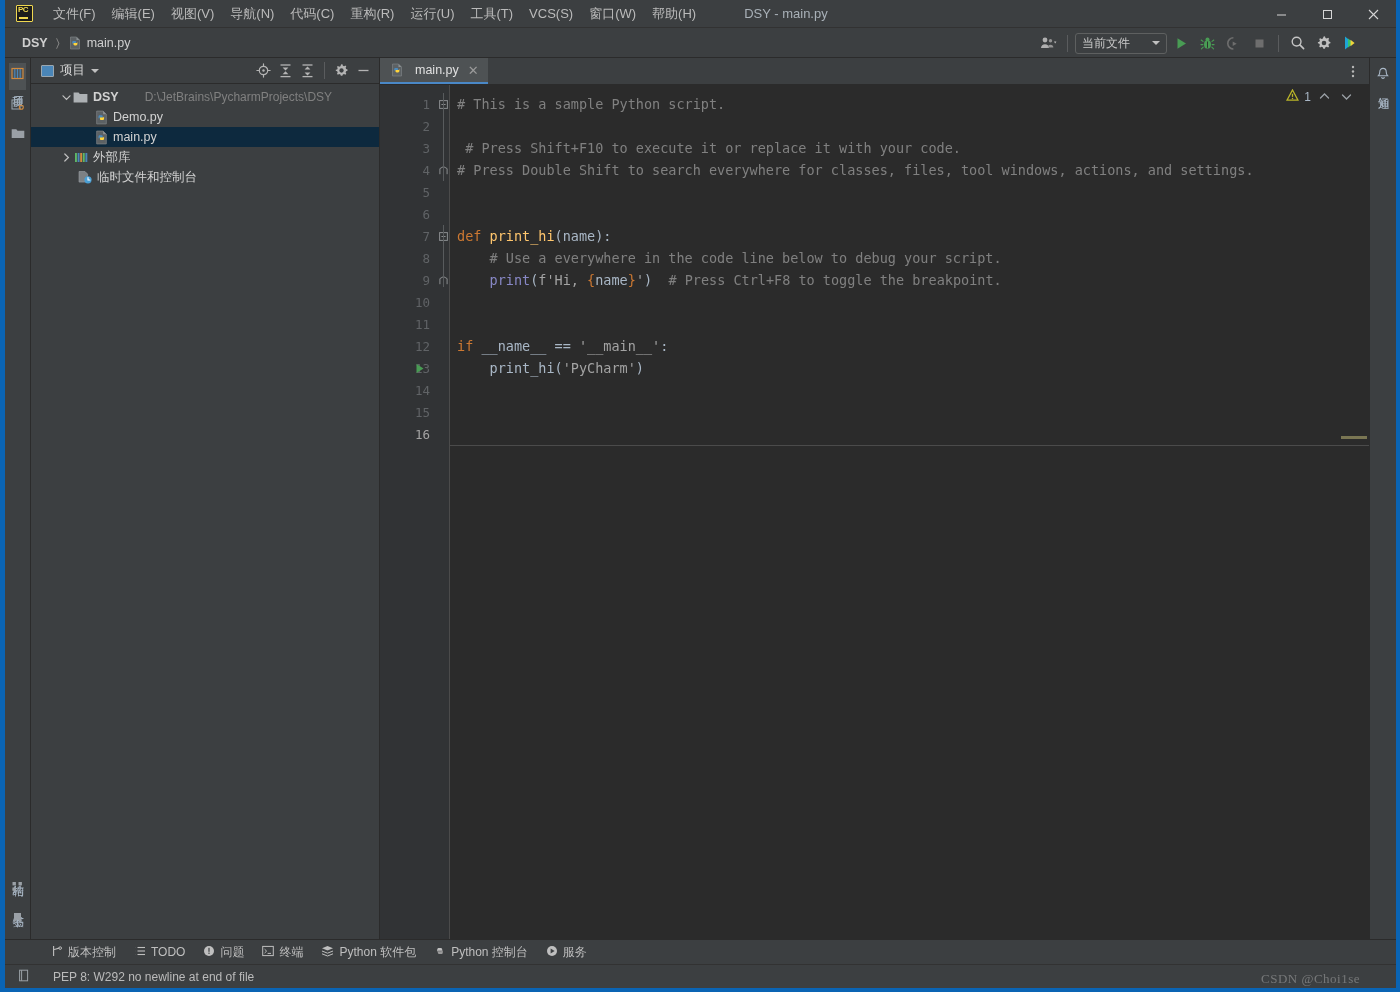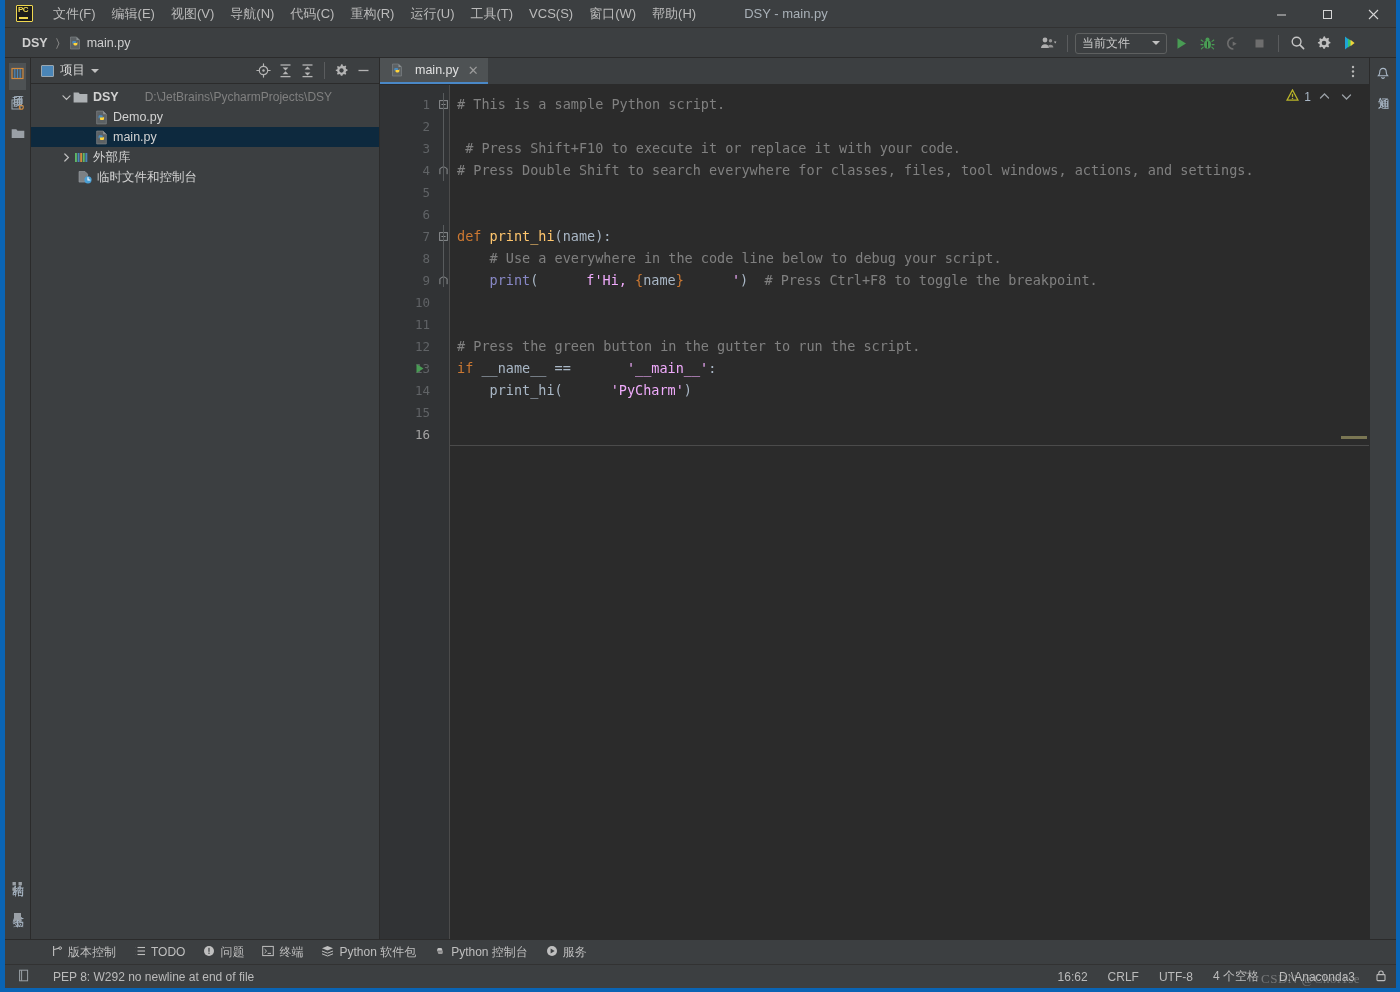--- a/index.html
+++ b/index.html
@@ -212,21 +212,21 @@
   .cline {
     height: 22px; line-height: 22px; white-space: pre;
     font-family: "DejaVu Sans Mono", monospace; font-size: 13.5px;
     color: #a9b7c6; padding-left: 7px;
   }
   .cline.active { background: #323232; }
   .com { color: #808080; }
   .kw  { color: #cc7832; }
   .fn  { color: #ffc66d; }
   .bip { color: #8888c6; }
-  .str { color: #f0abfc; margin-left: 48px; }
+  .str { color: #a3a3a3; }
   .fsb { color: #cc7832; }
   .wavy {
     text-decoration: underline; text-decoration-style: wavy;
     text-decoration-color: #a3a26e; text-decoration-skip-ink: none;
   }
   .caret {
     display: inline-block; width: 1px; height: 15px; background: #d2d2d2;
     vertical-align: -3px; margin-left: -1px;
   }
   .warn-hud {
@@ -677,21 +677,20 @@
           <div class="cline"></div>
           <div class="cline"><span class="com"> # Press Shift+F10 to execute it or replace it with your code.</span></div>
           <div class="cline"><span class="com"># Press Double Shift to search everywhere for classes, files, tool windows, actions, and settings.</span></div>
           <div class="cline"></div>
           <div class="cline"></div>
           <div class="cline"><span class="kw">def </span><span class="fn">print_hi</span><span>(name):</span></div>
           <div class="cline"><span class="com">    # Use a everywhere in the code line below to debug your script.</span></div>
           <div class="cline"><span>    </span><span class="bip">print</span><span>(</span><span class="str">f'Hi, </span><span class="fsb">{</span><span>name</span><span class="fsb">}</span><span class="str">'</span><span>)</span><span class="com">  # Press Ctrl+F8 to toggle the breakpoint.</span></div>
           <div class="cline"></div>
           <div class="cline"></div>
-          <div class="cline"><span class="com"># Press the green button in the gutter to run the script.</span></div>
           <div class="cline"><span class="kw">if </span><span>__name__ </span><span>== </span><span class="str">'__main__'</span><span>:</span></div>
           <div class="cline"><span>    </span><span>print_hi</span><span>(</span><span class="str">'PyCharm'</span><span>)</span></div>
           <div class="cline"></div>
 
           <div class="bottom-edge" style="top:360px; left:0;"></div>
         </div>
 
         <div class="warn-hud">
           <span>
             <svg width="13" height="13" viewBox="0 0 13 13">
@@ -811,28 +810,15 @@
   <div class="statusbar">
     <div class="sb-left">
       <span>
         <svg width="13" height="13" viewBox="0 0 13 13">
           <rect x="2.6" y="1.2" width="8" height="10.6" fill="none" stroke="#9aa0a6" stroke-width="1"></rect>
           <line x1="4.6" y1="1.2" x2="4.6" y2="11.8" stroke="#9aa0a6" stroke-width="1"></line>
         </svg>
       </span>
       <span>PEP 8: W292 no newline at end of file</span>
     </div>
-    <div class="sb-right">
-      <span class="it">16:62</span>
-      <span class="it">CRLF</span>
-      <span class="it">UTF-8</span>
-      <span class="it">4 个空格</span>
-      <span class="it">D:\Anaconda3</span>
-      <span class="it">
-        <svg width="12" height="13" viewBox="0 0 12 13">
-          <rect x="2" y="5.6" width="8" height="6" rx="0.8" fill="none" stroke="#bbbbbb" stroke-width="1.1"></rect>
-          <path d="M3.8 5.6V4.2a2.2 2.2 0 0 1 4.4 0v1.4" fill="none" stroke="#bbbbbb" stroke-width="1.1"></path>
-        </svg>
-      </span>
-    </div>
     <div class="watermark">CSDN @Choi1se</div>
   </div>
 </div>
 
 </body></html>

